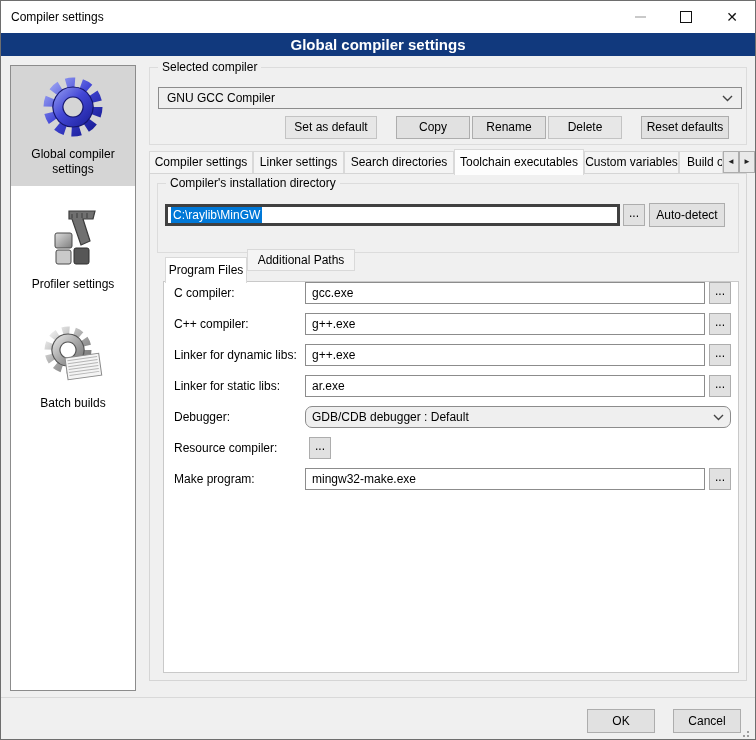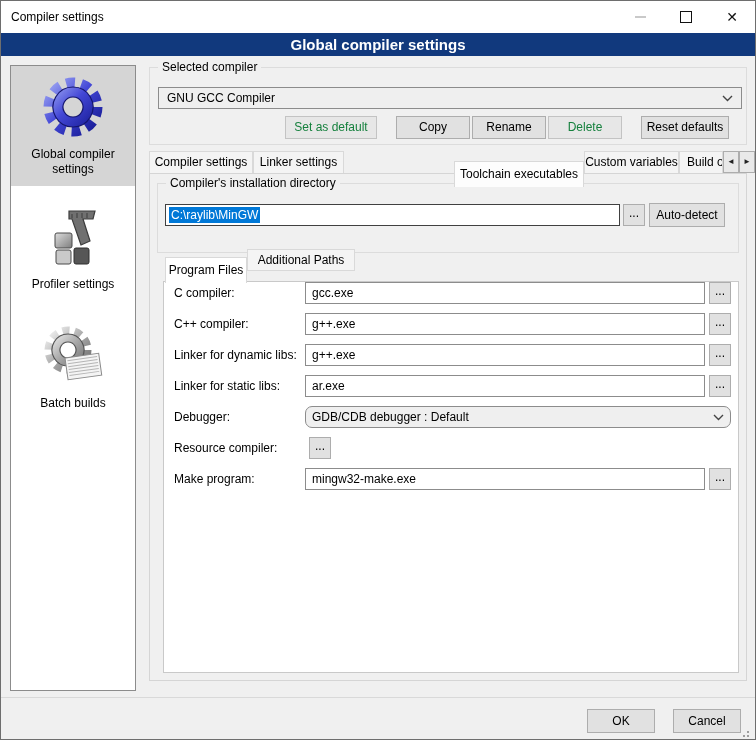--- a/index.html
+++ b/index.html
@@ -27,33 +27,33 @@
   
   .groupbox{position:absolute;border:1px solid #dcdcdc;box-sizing:border-box;}
   .group-label{position:absolute;top:-8px;left:8px;background:#f0f0f0;padding:0 4px;line-height:14px;}
   
   .combo{display:flex;align-items:center;background:#efefef;border:1px solid #8c8c8c;box-sizing:border-box;
          padding:0 8px;height:22px;gap:12px;}
   .combo .chev{margin-left:auto;}
   
   .btn{position:absolute;height:23px;background:#e1e1e1;border:1px solid #adadad;box-sizing:border-box;
        text-align:center;line-height:21px;cursor:default;}
-  .btn.disabled{color:#15803d;border-color:#c3c3c3;background:#e7e7e7;}
+  .btn.disabled{color:#000000;border-color:#c3c3c3;background:#e7e7e7;}
   
   .tab{position:absolute;top:150px;height:23px;background:#f4f4f4;border:1px solid #d9d9d9;box-sizing:border-box;
        text-align:center;line-height:21px;white-space:nowrap;overflow:hidden;}
   .tab.selected{top:148px;height:26px;background:#fdfdfd;border-bottom:none;z-index:3;line-height:24px;}
   .tabarrow{position:absolute;top:150px;width:16px;height:22px;background:#e9e9e9;border:1px solid #adadad;
             box-sizing:border-box;font-size:8px;text-align:center;line-height:20px;color:#222;}
   
   .page{position:absolute;left:148px;top:172px;width:598px;height:508px;border:1px solid #d5d5d5;
         background:#f0f0f0;box-sizing:border-box;z-index:1;}
   
   .input-focused{position:absolute;left:164px;top:203px;width:455px;height:22px;background:#fff;
-                 border:1px solid #404040;box-sizing:border-box;display:flex;align-items:center;padding-left:3px;z-index:2;}
+                 border:3px solid #404040;box-sizing:border-box;display:flex;align-items:center;padding-left:3px;z-index:2;}
   .selected-text{background:#0078d7;color:#fff;padding:1px 2px;}
   .note{position:absolute;left:164px;top:229px;width:570px;color:#b01818;white-space:nowrap;overflow:hidden;z-index:2;}
   
   .subtab{position:absolute;background:#f4f4f4;border:1px solid #d9d9d9;box-sizing:border-box;text-align:center;
           white-space:nowrap;overflow:hidden;z-index:2;}
   .subtab.selected{background:#ffffff;border-bottom:none;z-index:4;}
   
   .panel{position:absolute;left:162px;top:280px;width:576px;height:392px;background:#fff;
          border:1px solid #c9c9c9;box-sizing:border-box;z-index:3;}
   .row{display:flex;align-items:center;height:22px;margin:0 7px 9px 10px;}
@@ -164,21 +164,22 @@
     </div>
   </div>
   <div class="btn disabled" style="left:284px;top:115px;width:92px;">Set as default</div>
   <div class="btn" style="left:395px;top:115px;width:74px;">Copy</div>
   <div class="btn" style="left:471px;top:115px;width:74px;">Rename</div>
   <div class="btn disabled" style="left:547px;top:115px;width:74px;">Delete</div>
   <div class="btn" style="left:640px;top:115px;width:88px;">Reset defaults</div>
 
   <div class="tab" style="left:148px;width:104px;">Compiler settings</div>
   <div class="tab" style="left:252px;width:91px;">Linker settings</div>
-  <div class="tab selected" style="left:453px;width:130px;margin-top:12px;">Toolchain executables</div>
+  <div class="tab" style="left:343px;width:110px;">Search directories</div>
+  <div class="tab selected" style="left:453px;width:130px;">Toolchain executables</div>
   <div class="tab" style="left:583px;width:95px;">Custom variables</div>
   <div class="tab" style="left:678px;width:44px;text-align:left;padding-left:7px;box-sizing:border-box;">Build options</div>
   <div class="tabarrow" style="left:722px;"><span>◄</span></div>
   <div class="tabarrow" style="left:738px;"><span>►</span></div>
 
   <div class="page"></div>
 
   <div class="groupbox" style="left:156px;top:182px;width:582px;height:70px;z-index:2;">
     <span class="group-label">Compiler's installation directory</span>
   </div>

